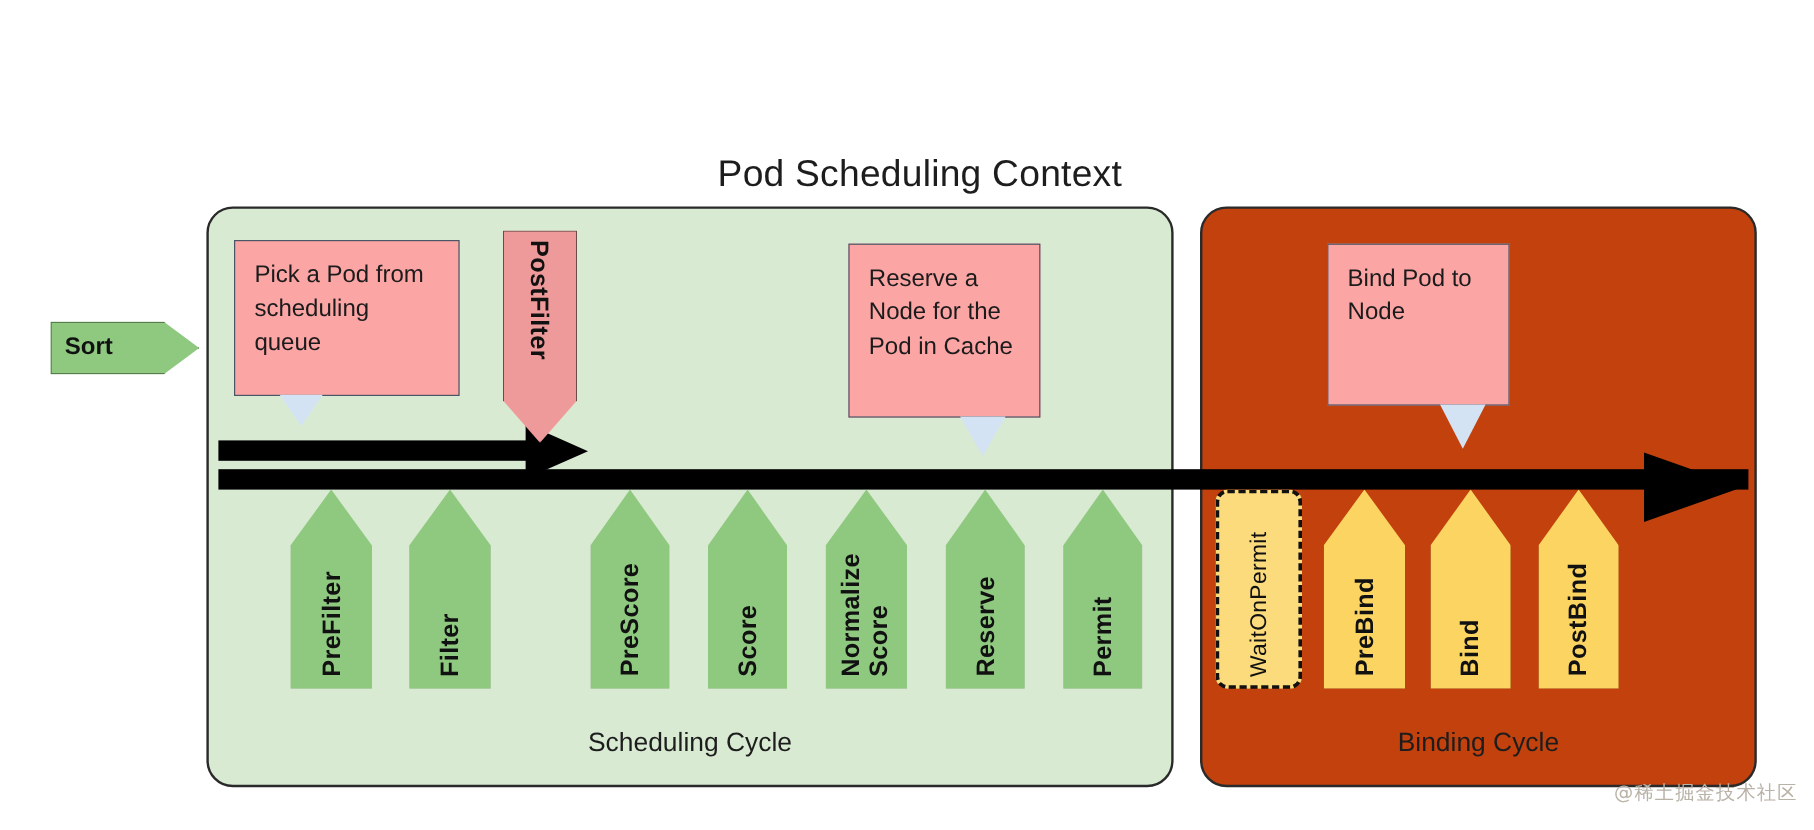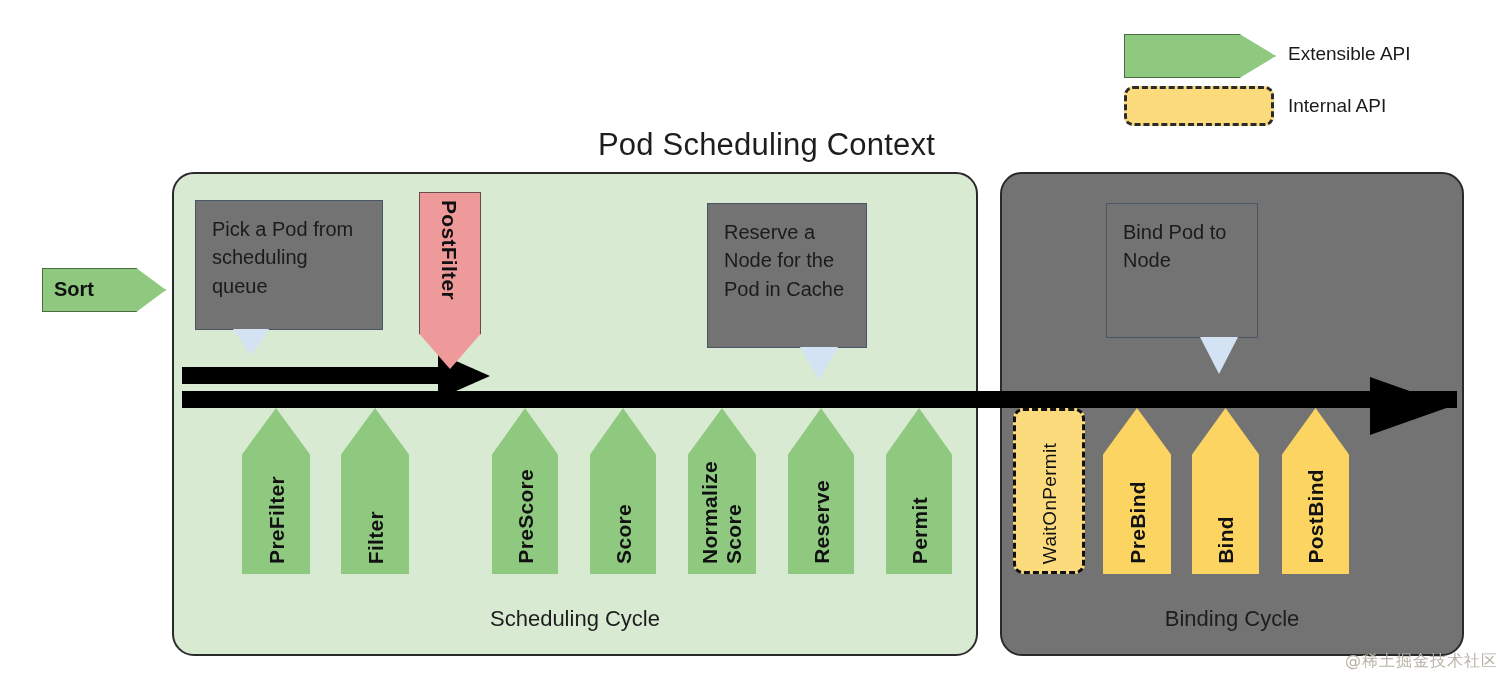--- a/index.html
+++ b/index.html
@@ -45,21 +45,21 @@
   .panel{
     position:absolute; border:2px solid #2a2a2a; border-radius:22px;
     box-sizing:border-box;
   }
   #panel-sched{
     left:172px; top:172px; width:806px; height:484px;
     background:#d9ead3;
   }
   #panel-bind{
     left:1000px; top:172px; width:464px; height:484px;
-    background:#737373;
+    background:#c2410c;
   }
   .panel-caption{
     position:absolute; bottom:22px; left:0; width:100%;
     text-align:center; font-size:22px; color:#1d1d1d;margin-top:24px;
   }
 
   
   #sort-arrow{
     position:absolute; left:42px; top:268px; width:122px; height:42px;
     background:#8fc980; border:1px solid #4b6b43;
@@ -83,21 +83,21 @@
     border-left:52px solid #000;
   }
   #head-mid{left:438px; top:353px;}
   #head-end{left:1370px; top:377px;
     border-top:29px solid transparent;
     border-bottom:29px solid transparent;
     border-left:82px solid #000;}
 
   
   .callout{
-    position:absolute; background:#737373; border:1px solid #4a5666;
+    position:absolute; background:#fca5a5; border:1px solid #4a5666;
     box-sizing:border-box; padding:14px 16px 10px 16px;
     font-size:20px; line-height:1.42; color:#1b1b1b;
   }
   .callout-tail{
     position:absolute; width:0; height:0;
     border-left:21px solid transparent;
     border-right:21px solid transparent;
     border-top:42px solid #d3e3f4;
   }
   .callout-tail::after{
@@ -173,30 +173,20 @@
     position:absolute; right:14px; bottom:20px;
     font-size:16px; color:#b9b2a6; letter-spacing:1px;
     font-family:"DejaVu Sans",sans-serif;
   }
 </style>
 </head>
 <body>
 
 <div id="stage">
 
-  <div id="legend">
-    <div class="legend-row" style="top:0px;">
-      <div class="legend-ext-shape"></div>
-      <div class="legend-label">Extensible API</div>
-    </div>
-    <div class="legend-row" style="top:52px;">
-      <div class="legend-int-shape"></div>
-      <div class="legend-label">Internal API</div>
-    </div>
-  </div>
 
   <div id="title">
     <span>Pod Scheduling Context</span>
   </div>
 
   <div id="panel-sched" class="panel">
     <div class="panel-caption">Scheduling Cycle</div>
   </div>
 
   <div id="panel-bind" class="panel">

